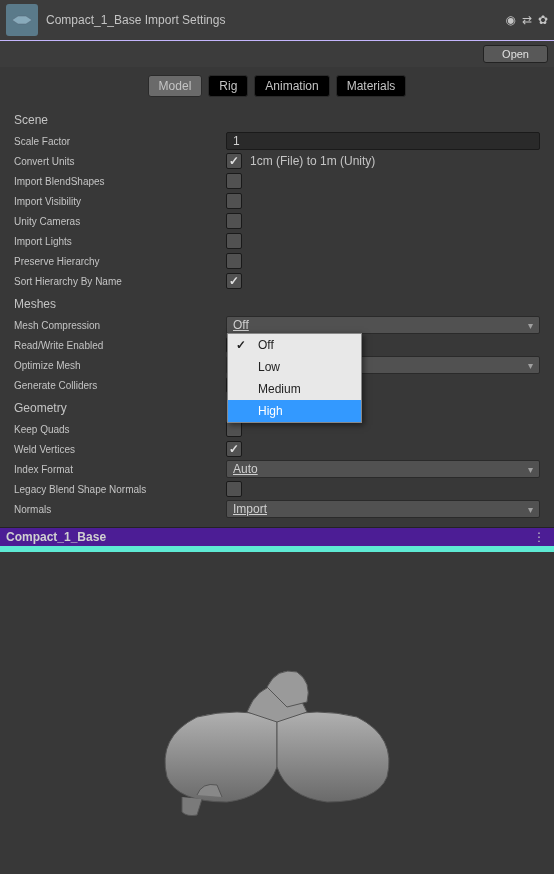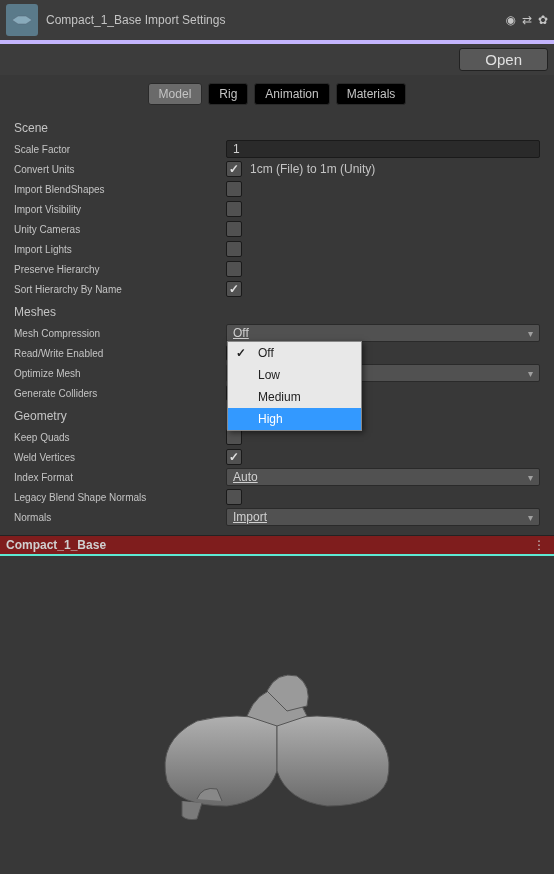--- a/index.html
+++ b/index.html
@@ -1,24 +1,24 @@
 <!DOCTYPE html>
 <html><head>
 <meta charset="utf-8">
 <style>
 * { margin: 0; padding: 0; box-sizing: border-box; font-family: 'Segoe UI', Arial, sans-serif; }
 body { width: 554px; height: 874px; background: #383838; color: #c4c4c4; font-size: 12px; overflow: hidden; }
 
-.header { display: flex; align-items: center; padding: 4px 6px; background: #3c3c3c; border-bottom: 4px solid #c4b5fd; }
+.header { display: flex; align-items: center; padding: 4px 6px; background: #3c3c3c; border-bottom: 1px solid #c4b5fd; }
 .header-icon { width: 32px; height: 32px; background: #5a7a8a; border-radius: 3px; margin-right: 8px; display: flex; align-items: center; justify-content: center; }
 .header-title { flex: 1; color: #c4c4c4; font-size: 12px; }
 .header-tools { display: flex; align-items: center; gap: 6px; color: #c4c4c4; }
 .header-tools span { cursor: pointer; }
 .open-row { display: flex; justify-content: flex-end; padding: 4px 6px; background: #3c3c3c; }
-.open-btn { background: #585858; color: #e0e0e0; border: 1px solid #222; border-radius: 3px; padding: 2px 25px; font-size: 15px; cursor: pointer; }
+.open-btn { background: #585858; color: #e0e0e0; border: 1px solid #222; border-radius: 3px; padding: 2px 18px; font-size: 11px; cursor: pointer; }
 
 .tabs { display: flex; justify-content: center; gap: 6px; padding: 8px 0 6px 0; background: #383838; }
 .tab { padding: 3px 10px; background: #000000; border: 1px solid #2a2a2a; border-radius: 3px; color: #c4c4c4; font-size: 12px; cursor: pointer; }
 .tab.active { background: #6a6a6a; }
 
 .panel { padding: 4px 14px 0 14px; }
 .section { font-weight: normal; color: #c4c4c4; margin: 6px 0 4px 0; font-size: 12px; }
 .row { display: flex; align-items: center; min-height: 20px; margin-bottom: 0px; }
 .label { width: 212px; color: #c4c4c4; font-size: 10px; padding: 1px 0; }
 .field { flex: 1; display: flex; align-items: center; }
@@ -29,21 +29,21 @@
 .check-label { color: #c4c4c4; font-size: 12px; }
 
 .dropdown { width: 100%; background: #515151; border: 1px solid #2a2a2a; border-radius: 2px; height: 18px; display: flex; align-items: center; padding: 0 6px; position: relative; color: #d0d0d0; font-size: 12px; cursor: pointer; text-decoration: underline; }
 .dropdown::after { content: '▾'; position: absolute; right: 6px; color: #a0a0a0; font-size: 10px; }
 
 .dropdown-menu { position: absolute; top: 100%; left: 0; width: 135px; background: #e8e8e8; border: 1px solid #888; box-shadow: 2px 2px 6px rgba(0,0,0,0.5); z-index: 100; }
 .dropdown-option { padding: 4px 8px 4px 30px; color: #222; font-size: 12px; cursor: pointer; position: relative; }
 .dropdown-option.selected::before { content: '✓'; position: absolute; left: 8px; color: #222; font-weight: bold; }
 .dropdown-option.highlighted { background: #3399ff; color: #fff; }
 
-.preview-header { display: flex; align-items: center; background: #7f1d1d; border-top: 1px solid #232323; border-bottom: 2px solid #5eead4; padding: 2px 6px; margin-top: 8px; }
+.preview-header { display: flex; align-items: center; background: #4c1d95; border-top: 1px solid #232323; border-bottom: 6px solid #5eead4; padding: 2px 6px; margin-top: 8px; }
 .preview-title { flex: 1; font-weight: bold; color: #d0d0d0; font-size: 12px; }
 .preview-menu { color: #c4c4c4; cursor: pointer; padding: 0 4px; letter-spacing: -1px; }
 
 .preview { width: 100%; height: 370px; background: #383838; display: flex; align-items: center; justify-content: center; }
 .preview svg { width: 300px; height: 200px; }
 </style>
 </head>
 <body>
 
 <div class="header">

